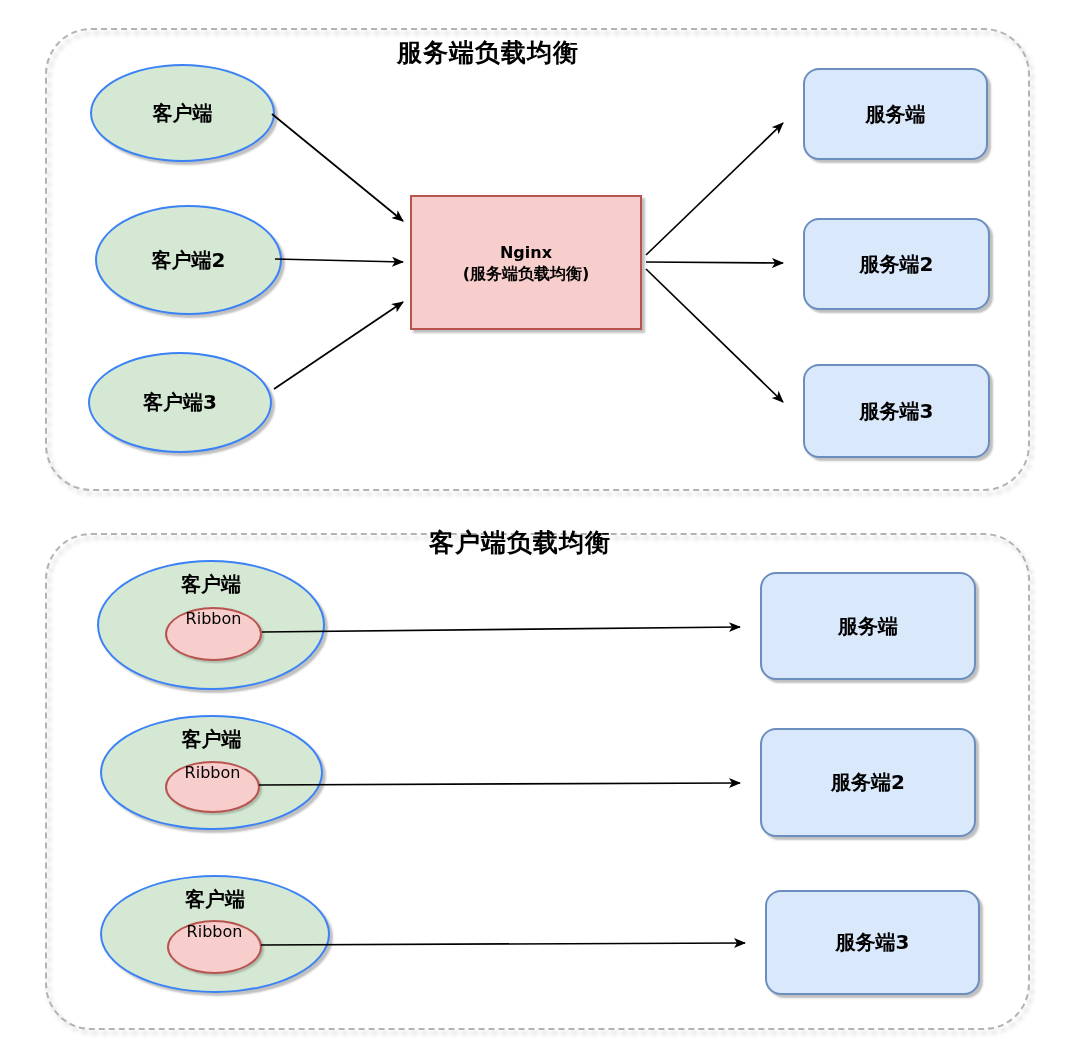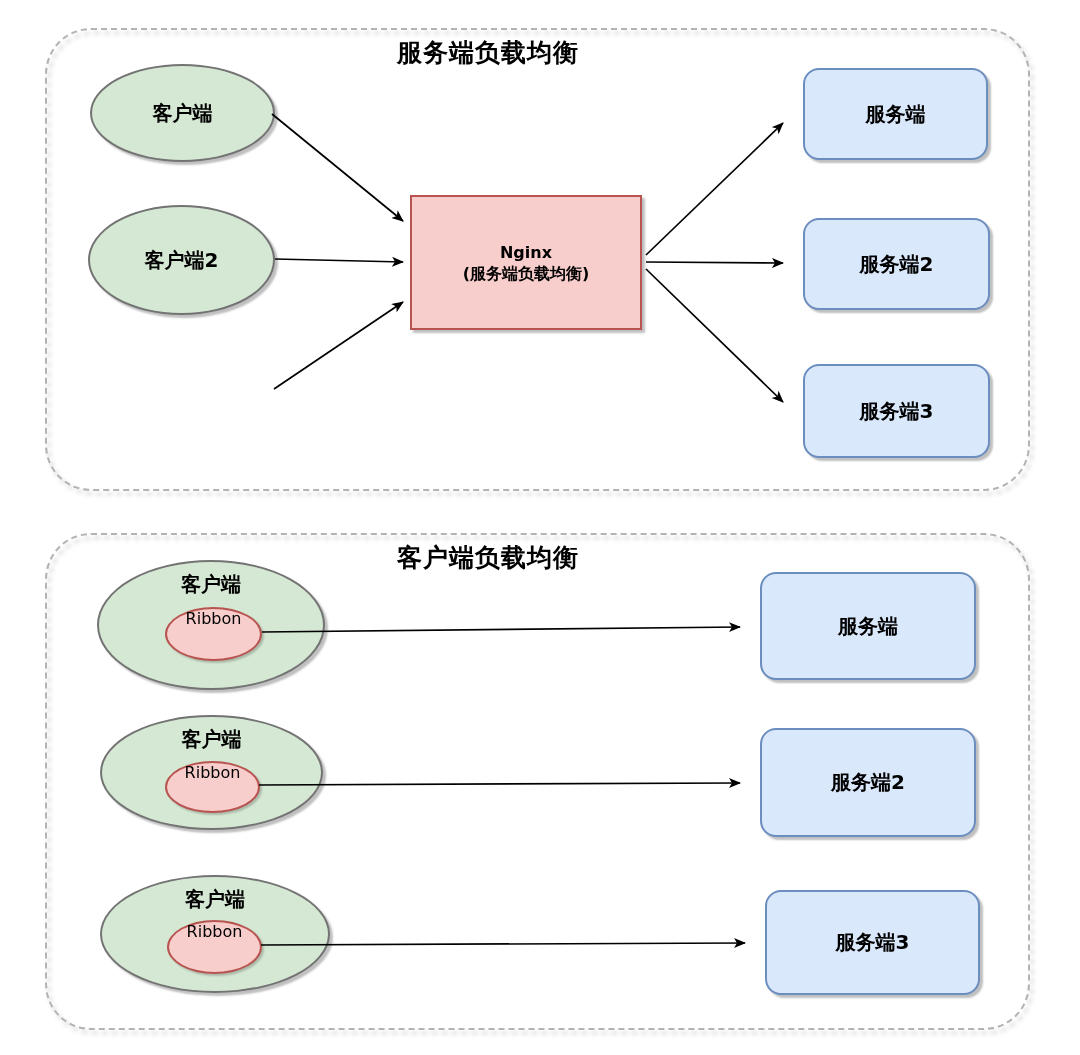--- a/index.html
+++ b/index.html
@@ -10,21 +10,21 @@
   
   .panel{position:absolute;border:2px dashed #b3b3b3;border-radius:46px;
          box-sizing:border-box;background:transparent;
          filter:drop-shadow(3px 4px 2px rgba(0,0,0,0.22));}
 
   .ptitle{position:absolute;width:976px;left:0;text-align:center;
           font-size:25px;font-weight:bold;letter-spacing:1px;}
 
   
   .ellipse{position:absolute;border-radius:50%;box-sizing:border-box;
-           background:#d5e8d4;border:2px solid #737373;
+           background:#d5e8d4;border:2px solid #3b82f6;
            box-shadow:3px 3px 2px rgba(0,0,0,0.25);
            display:flex;align-items:center;justify-content:center;}
   .shape-label{font-size:20px;font-weight:bold;text-align:center;}
 
   
   .rbox{position:absolute;border-radius:16px;box-sizing:border-box;
         background:#dae8fc;border:2px solid #6c8ebf;
         box-shadow:3px 3px 2px rgba(0,0,0,0.25);
         display:flex;align-items:center;justify-content:center;margin-left:13px;}
 
@@ -49,41 +49,44 @@
 <body>
 
 <div class="canvas">
 
   <div class="panel" style="left:45px;top:28px;width:985px;height:463px;"></div>
   <div class="ptitle" style="top:36px;">服务端负载均衡</div>
 
   <div class="ellipse" style="left:90px;top:64px;width:185px;height:98px;">
     <span class="shape-label">客户端</span>
   </div>
-  <div class="ellipse" style="left:88px;top:205px;width:187px;height:110px;">
+  <div class="ellipse" style="left:95px;top:205px;width:187px;height:110px;">
     <span class="shape-label">客户端2</span>
+  </div>
+  <div class="ellipse" style="left:88px;top:352px;width:184px;height:101px;">
+    <span class="shape-label">客户端3</span>
   </div>
 
   <div class="nginx" style="left:410px;top:195px;width:232px;height:135px;">
     <div class="nginx-line">Nginx</div>
     <div class="nginx-line">(服务端负载均衡)</div>
   </div>
 
   <div class="rbox" style="left:790px;top:68px;width:185px;height:92px;">
     <span class="shape-label">服务端</span>
   </div>
   <div class="rbox" style="left:790px;top:218px;width:187px;height:92px;">
     <span class="shape-label">服务端2</span>
   </div>
   <div class="rbox" style="left:790px;top:364px;width:187px;height:94px;">
     <span class="shape-label">服务端3</span>
   </div>
 
   <div class="panel" style="left:45px;top:533px;width:985px;height:497px;"></div>
-  <div class="ptitle" style="top:541px;">客户端负载均衡</div>
+  <div class="ptitle" style="top:526px;padding-left:32px;">客户端负载均衡</div>
 
   <div class="ellipse client-wrap" style="left:97px;top:560px;width:228px;height:130px;">
     <span class="shape-label">客户端</span>
     <div class="ribbon" style="left:66px;top:45px;width:97px;height:54px;">
       <span>Ribbon</span>
     </div>
   </div>
   <div class="ellipse client-wrap" style="left:100px;top:715px;width:223px;height:115px;">
     <span class="shape-label">客户端</span>
     <div class="ribbon" style="left:63px;top:44px;width:95px;height:52px;">

